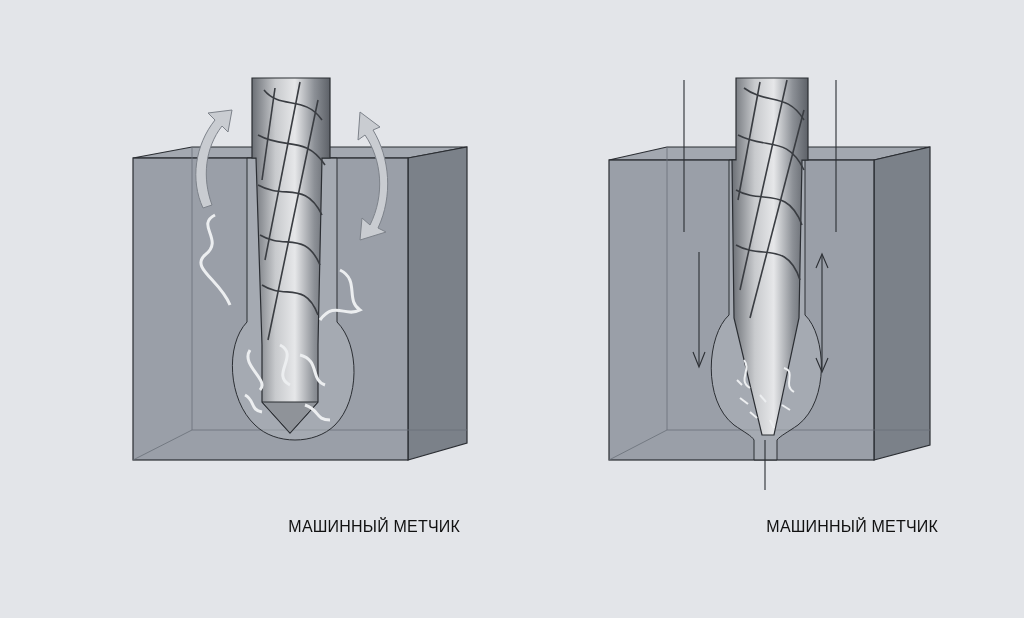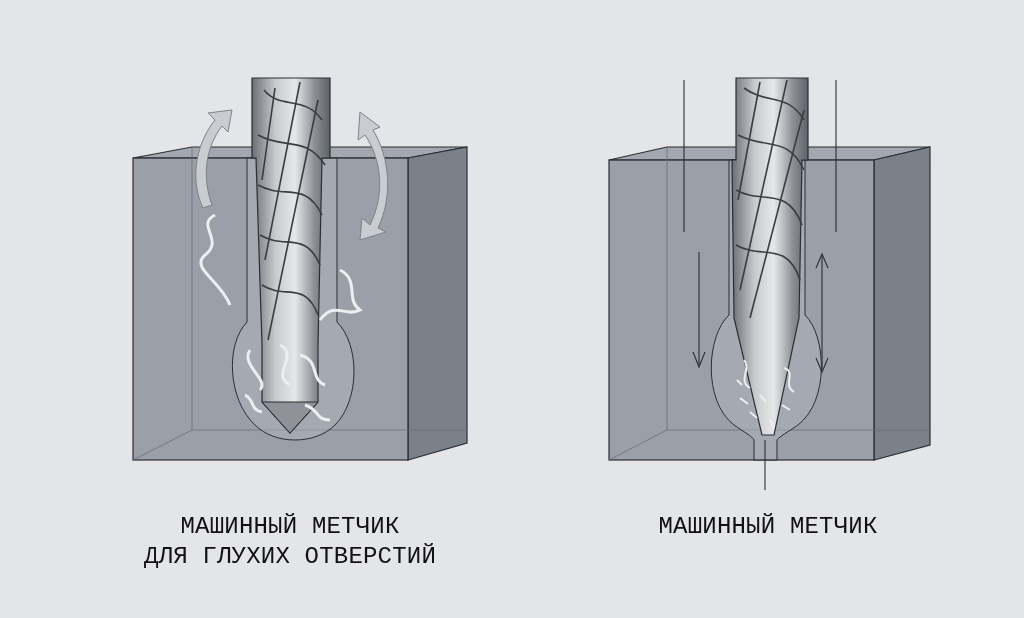--- a/index.html
+++ b/index.html
@@ -5,23 +5,23 @@
   html, body { margin: 0; padding: 0; }
   body {
     width: 1024px; height: 618px; overflow: hidden;
     background: #e3e5e9;
     font-family: "DejaVu Sans", sans-serif;
     position: relative;
   }
   .panel { position: absolute; top: 0; }
   .panel svg { position: absolute; left: 0; top: 0; }
   .caption {
-    position: absolute; text-align: center;
-    font-family: Liberation Mono, monospace;
-    font-size: 24px; line-height: 30px; color: #111;
+    position: absolute; text-align: right;
+    font-family: Liberation Sans, sans-serif;
+    font-size: 16px; line-height: 30px; color: #111;
     letter-spacing: 0.2px;
   }
   .caption span { display: block; }
 </style>
 </head>
 <body>
 
 <div class="panel" style="left:0;width:512px;height:618px;">
   <svg width="512" height="500" viewBox="0 0 512 500">
     <defs>
@@ -71,21 +71,20 @@
       <path d="M305,405 C320,410 315,420 330,420"></path>
     </g>
 
     <g fill="#c9ccd1" stroke="#7d828a" stroke-width="1">
       <path d="M203,208 C190,180 195,145 215,120 L208,113 L232,110 L228,132 L222,126 C205,148 202,178 212,205 Z"></path>
       <path d="M370,225 C385,195 382,160 365,135 L358,140 L360,112 L380,127 L373,130 C390,158 393,196 378,228 L386,232 L360,240 L362,218 Z"></path>
     </g>
   </svg>
   <div class="caption" style="left:120px;width:340px;top:512px;">
     <span>МАШИННЫЙ МЕТЧИК</span>
-    <span>ДЛЯ ГЛУХИХ ОТВЕРСТИЙ</span>
   </div>
 </div>
 
 <div class="panel" style="left:512px;width:512px;height:618px;">
   <svg width="512" height="500" viewBox="0 0 512 500">
     <defs>
       <linearGradient id="toolGradR" x1="0" x2="1" y1="0" y2="0">
         <stop offset="0" stop-color="#6b6f75"></stop>
         <stop offset="0.3" stop-color="#c8cacd"></stop>
         <stop offset="0.55" stop-color="#e6e7e9"></stop>

